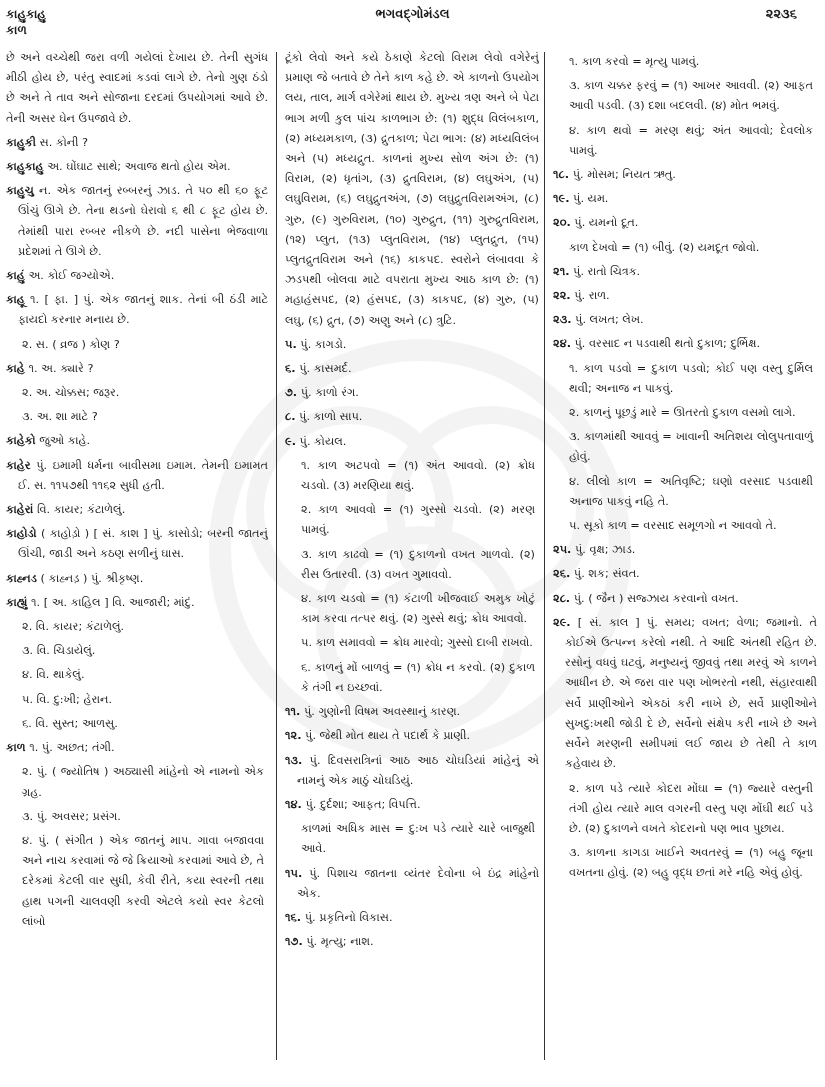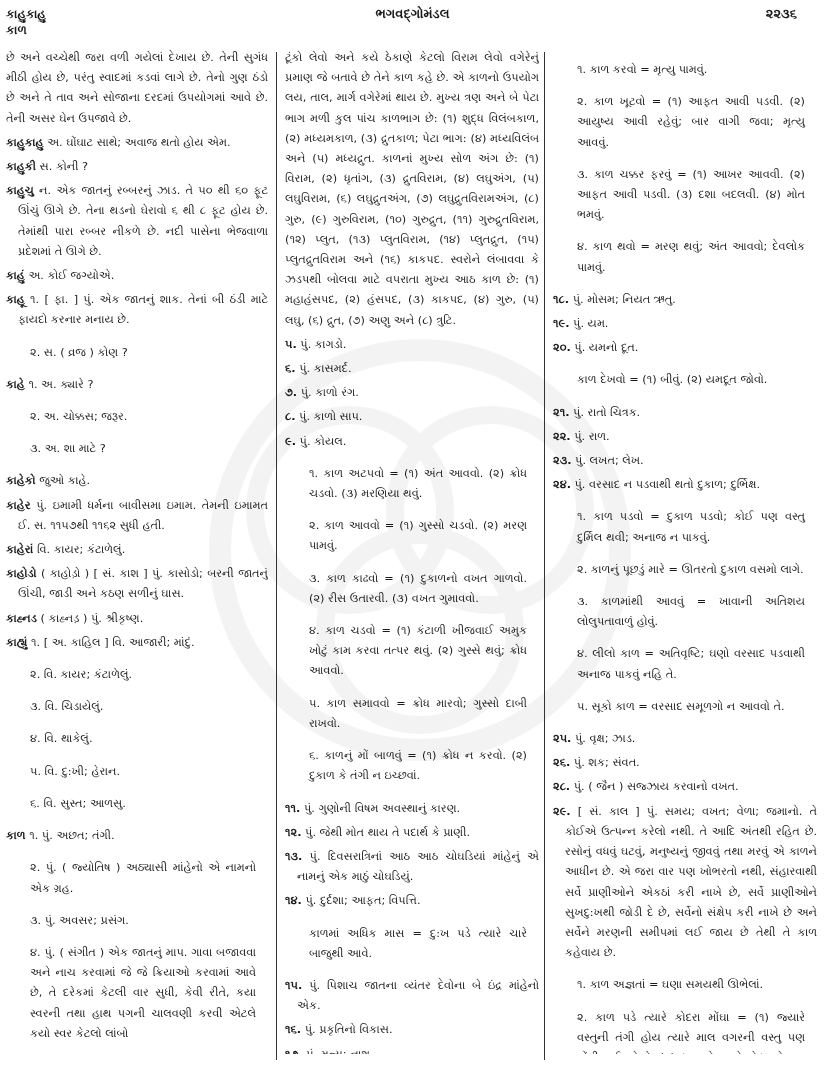--- a/index.html
+++ b/index.html
@@ -23,21 +23,21 @@
     text-align: justify; overflow: hidden;
   }
   .col1 { left: 6px; width: 262px; }
   .col2 { left: 285px; width: 254px; }
   .col3 { left: 553px; width: 264px; }
   .rule { position: absolute; top: 52px; bottom: 0; width: 1px; background: #333; }
   .rule1 { left: 276px; }
   .rule2 { left: 544px; }
   .entry { margin: 0 0 4px 0; padding-left: 12px; text-indent: -12px; }
   .entry.cont { padding-left: 0; text-indent: 0; }
-  .sub { padding-left: 12px; text-indent: 0; margin: 12px; }
+  .sub { padding-left: 12px; text-indent: 0; margin: 4px; }
   .hw { font-weight: bold; }
   .num { font-weight: bold; }
 </style>
 </head>
 <body>
 
 <div class="page">
 
   <svg class="watermark" viewBox="0 0 440 440">
     <circle cx="220" cy="220" r="200" fill="none" stroke="#888" stroke-width="22"></circle>
@@ -51,22 +51,22 @@
     <div>કાળ</div>
   </div>
   <div class="hdr-center">ભગવદ્ગોમંડલ</div>
   <div class="hdr-right">૨૨૩૬</div>
 
   <div class="rule rule1"></div>
   <div class="rule rule2"></div>
 
   <div class="col col1">
       <div class="entry cont"><span>છે અને વચ્ચેથી જરા વળી ગયેલાં દેખાય છે. તેની સુગંધ મીઠી હોય છે, પરંતુ સ્વાદમાં કડવાં લાગે છે. તેનો ગુણ ઠંડો છે અને તે તાવ અને સોજાના દરદમાં ઉપયોગમાં આવે છે. તેની અસર ઘેન ઉપજાવે છે.</span></div>
+      <div class="entry"><span class="hw">કાહુકી</span> <span>સ. કોની ?</span></div>
       <div class="entry"><span class="hw">કાહુકાહુ</span> <span>અ. ઘોંઘાટ સાથે; અવાજ થતો હોય એમ.</span></div>
-      <div class="entry"><span class="hw">કાહુકી</span> <span>સ. કોની ?</span></div>
       <div class="entry"><span class="hw">કાહુચુ</span> <span>ન. એક જાતનું રબ્બરનું ઝાડ. તે ૫૦ થી ૬૦ ફૂટ ઊંચું ઊગે છે. તેના થડનો ઘેરાવો ૬ થી ૮ ફૂટ હોય છે. તેમાંથી પારા રબ્બર નીકળે છે. નદી પાસેના ભેજવાળા પ્રદેશમાં તે ઊગે છે.</span></div>
       <div class="entry"><span class="hw">કાહું</span> <span>અ. કોઈ જગ્યોએ.</span></div>
       <div class="entry"><span class="hw">કાહૂ</span> <span>૧. [ ફા. ] પું. એક જાતનું શાક. તેનાં બી ઠંડી માટે ફાયદો કરનાર મનાય છે.</span></div>
       <div class="sub">૨. સ. ( વ્રજ ) કોણ ?</div>
       <div class="entry"><span class="hw">કાહે</span> <span>૧. અ. ક્યારે ?</span></div>
       <div class="sub">૨. અ. ચોક્કસ; જરૂર.</div>
       <div class="sub">૩. અ. શા માટે ?</div>
       <div class="entry"><span class="hw">કાહેકો</span> <span>જુઓ કાહે.</span></div>
       <div class="entry"><span class="hw">કાહેર</span> <span>પું. ઇમામી ધર્મના બાવીસમા ઇમામ. તેમની ઇમામત ઈ. સ. ૧૧૫૭થી ૧૧૬૨ સુધી હતી.</span></div>
       <div class="entry"><span class="hw">કાહેરાં</span> <span>વિ. કાયર; કંટાળેલું.</span></div>
@@ -101,37 +101,35 @@
       <div class="entry"><span class="num">૧૩.</span> <span>પું. દિવસરાત્રિનાં આઠ આઠ ચોઘડિયાં માંહેનું એ નામનું એક માઠું ચોઘડિયું.</span></div>
       <div class="entry"><span class="num">૧૪.</span> <span>પું. દુર્દશા; આફત; વિપત્તિ.</span></div>
       <div class="sub">કાળમાં અધિક માસ = દુ:ખ પડે ત્યારે ચારે બાજુથી આવે.</div>
       <div class="entry"><span class="num">૧૫.</span> <span>પું. પિશાચ જાતના વ્યંતર દેવોના બે ઇંદ્ર માંહેનો એક.</span></div>
       <div class="entry"><span class="num">૧૬.</span> <span>પું. પ્રકૃતિનો વિકાસ.</span></div>
       <div class="entry"><span class="num">૧૭.</span> <span>પું. મૃત્યુ; નાશ.</span></div>
     </div>
   <div class="col col3">
       <div class="entry cont"></div>
       <div class="sub">૧. કાળ કરવો = મૃત્યુ પામવું.</div>
-      <div class="sub">૨. કાળ ખૂટવો = (૧) આફત આવી પડવી. (૨) આયુષ્ય આવી રહેવું; બાર વાગી જવા; મૃત્યુ આવવું.</div>
       <div class="sub">૩. કાળ ચક્કર ફરવું = (૧) આખર આવવી. (૨) આફત આવી પડવી. (૩) દશા બદલવી. (૪) મોત ભમવું.</div>
       <div class="sub">૪. કાળ થવો = મરણ થવું; અંત આવવો; દેવલોક પામવું.</div>
       <div class="entry"><span class="num">૧૮.</span> <span>પું. મોસમ; નિયત ઋતુ.</span></div>
       <div class="entry"><span class="num">૧૯.</span> <span>પું. યમ.</span></div>
       <div class="entry"><span class="num">૨૦.</span> <span>પું. યમનો દૂત.</span></div>
       <div class="sub">કાળ દેખવો = (૧) બીવું. (૨) યમદૂત જોવો.</div>
       <div class="entry"><span class="num">૨૧.</span> <span>પું. રાતો ચિત્રક.</span></div>
       <div class="entry"><span class="num">૨૨.</span> <span>પું. રાળ.</span></div>
       <div class="entry"><span class="num">૨૩.</span> <span>પું. લખત; લેખ.</span></div>
       <div class="entry"><span class="num">૨૪.</span> <span>પું. વરસાદ ન પડવાથી થતો દુકાળ; દુર્ભિક્ષ.</span></div>
       <div class="sub">૧. કાળ પડવો = દુકાળ પડવો; કોઈ પણ વસ્તુ દુર્મિલ થવી; અનાજ ન પાકવું.</div>
       <div class="sub">૨. કાળનું પૂછડું મારે = ઊતરતો દુકાળ વસમો લાગે.</div>
       <div class="sub">૩. કાળમાંથી આવવું = ખાવાની અતિશય લોલુપતાવાળું હોવું.</div>
       <div class="sub">૪. લીલો કાળ = અતિવૃષ્ટિ; ઘણો વરસાદ પડવાથી અનાજ પાકવું નહિ તે.</div>
       <div class="sub">૫. સૂકો કાળ = વરસાદ સમૂળગો ન આવવો તે.</div>
       <div class="entry"><span class="num">૨૫.</span> <span>પું. વૃક્ષ; ઝાડ.</span></div>
       <div class="entry"><span class="num">૨૬.</span> <span>પું. શક; સંવત.</span></div>
       <div class="entry"><span class="num">૨૮.</span> <span>પું. ( જૈન ) સજ્ઝાય કરવાનો વખત.</span></div>
       <div class="entry"><span class="num">૨૯.</span> <span>[ સં. કાલ ] પું. સમય; વખત; વેળા; જમાનો. તે કોઈએ ઉત્પન્ન કરેલો નથી. તે આદિ અંતથી રહિત છે. રસોનું વધવું ઘટવું, મનુષ્યનું જીવવું તથા મરવું એ કાળને આધીન છે. એ જરા વાર પણ ખોભરતો નથી, સંહારવાથી સર્વે પ્રાણીઓને એકઠાં કરી નાખે છે, સર્વે પ્રાણીઓને સુખદુ:ખથી જોડી દે છે, સર્વેનો સંક્ષેપ કરી નાખે છે અને સર્વેને મરણની સમીપમાં લઈ જાય છે તેથી તે કાળ કહેવાય છે.</span></div>
-      <div class="sub">૧. કાળ અજ્ઞતાં = ઘણા સમયથી ઊભેલાં.</div>
       <div class="sub">૨. કાળ પડે ત્યારે કોદરા મોંઘા = (૧) જ્યારે વસ્તુની તંગી હોય ત્યારે માલ વગરની વસ્તુ પણ મોંઘી થઈ પડે છે. (૨) દુકાળને વખતે કોદરાનો પણ ભાવ પુછાય.</div>
       <div class="sub">૩. કાળના કાગડા ખાઈને અવતરવું = (૧) બહુ જૂના વખતના હોવું. (૨) બહુ વૃદ્ધ છતાં મરે નહિ એવું હોવું.</div>
     </div>
 </div>
 
 </body></html>

